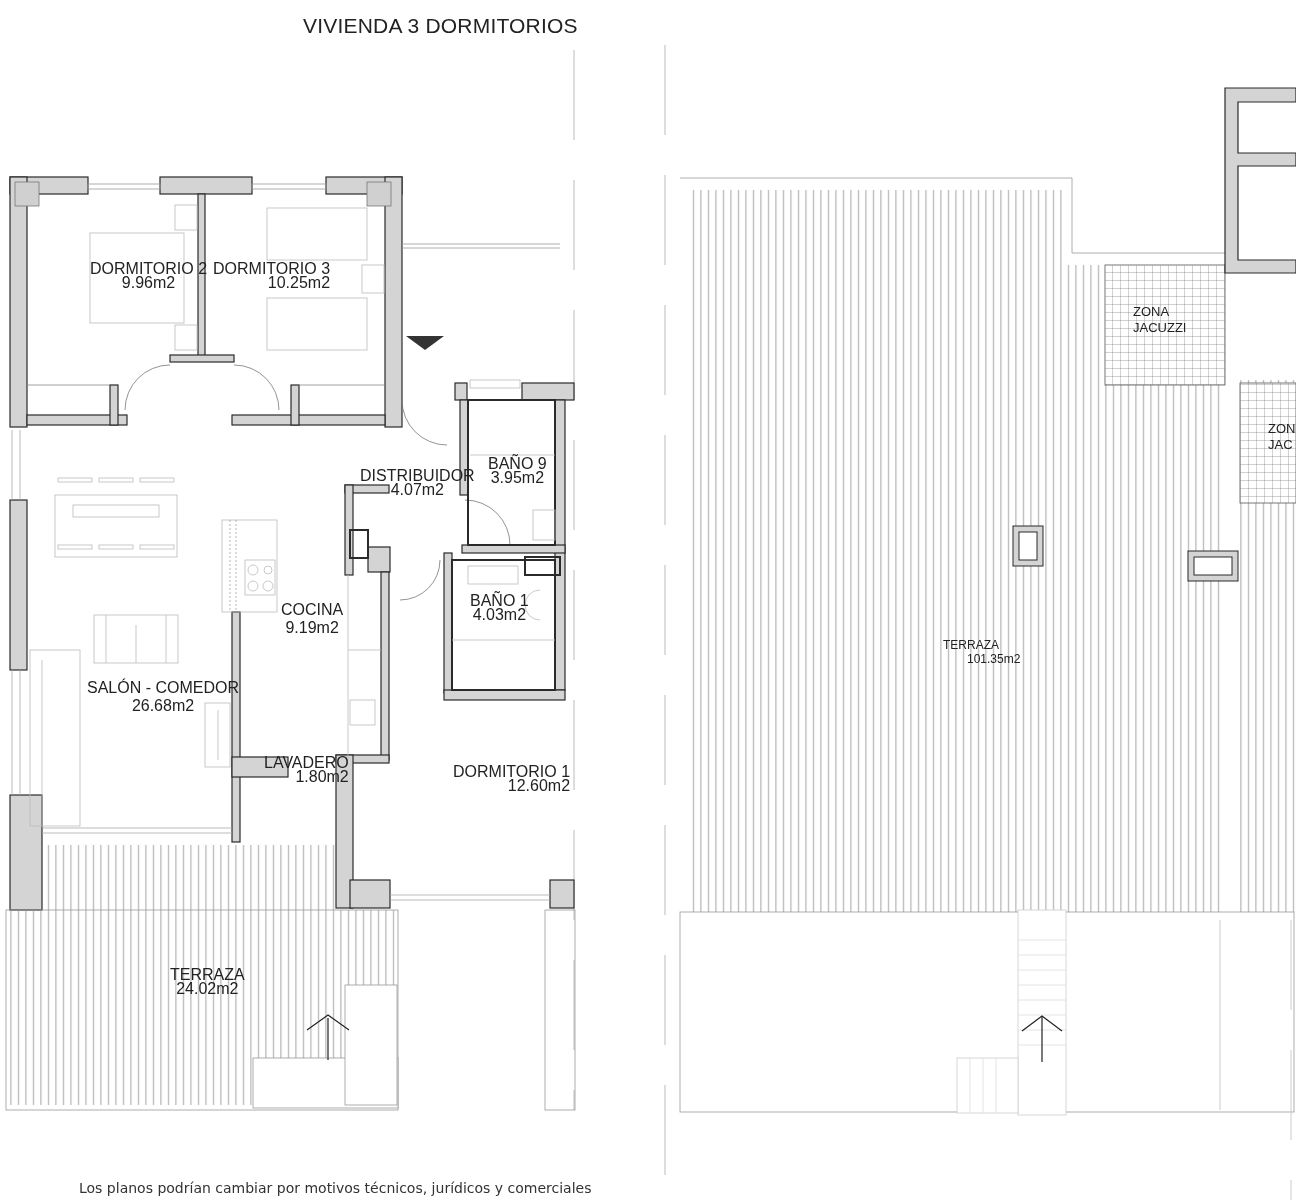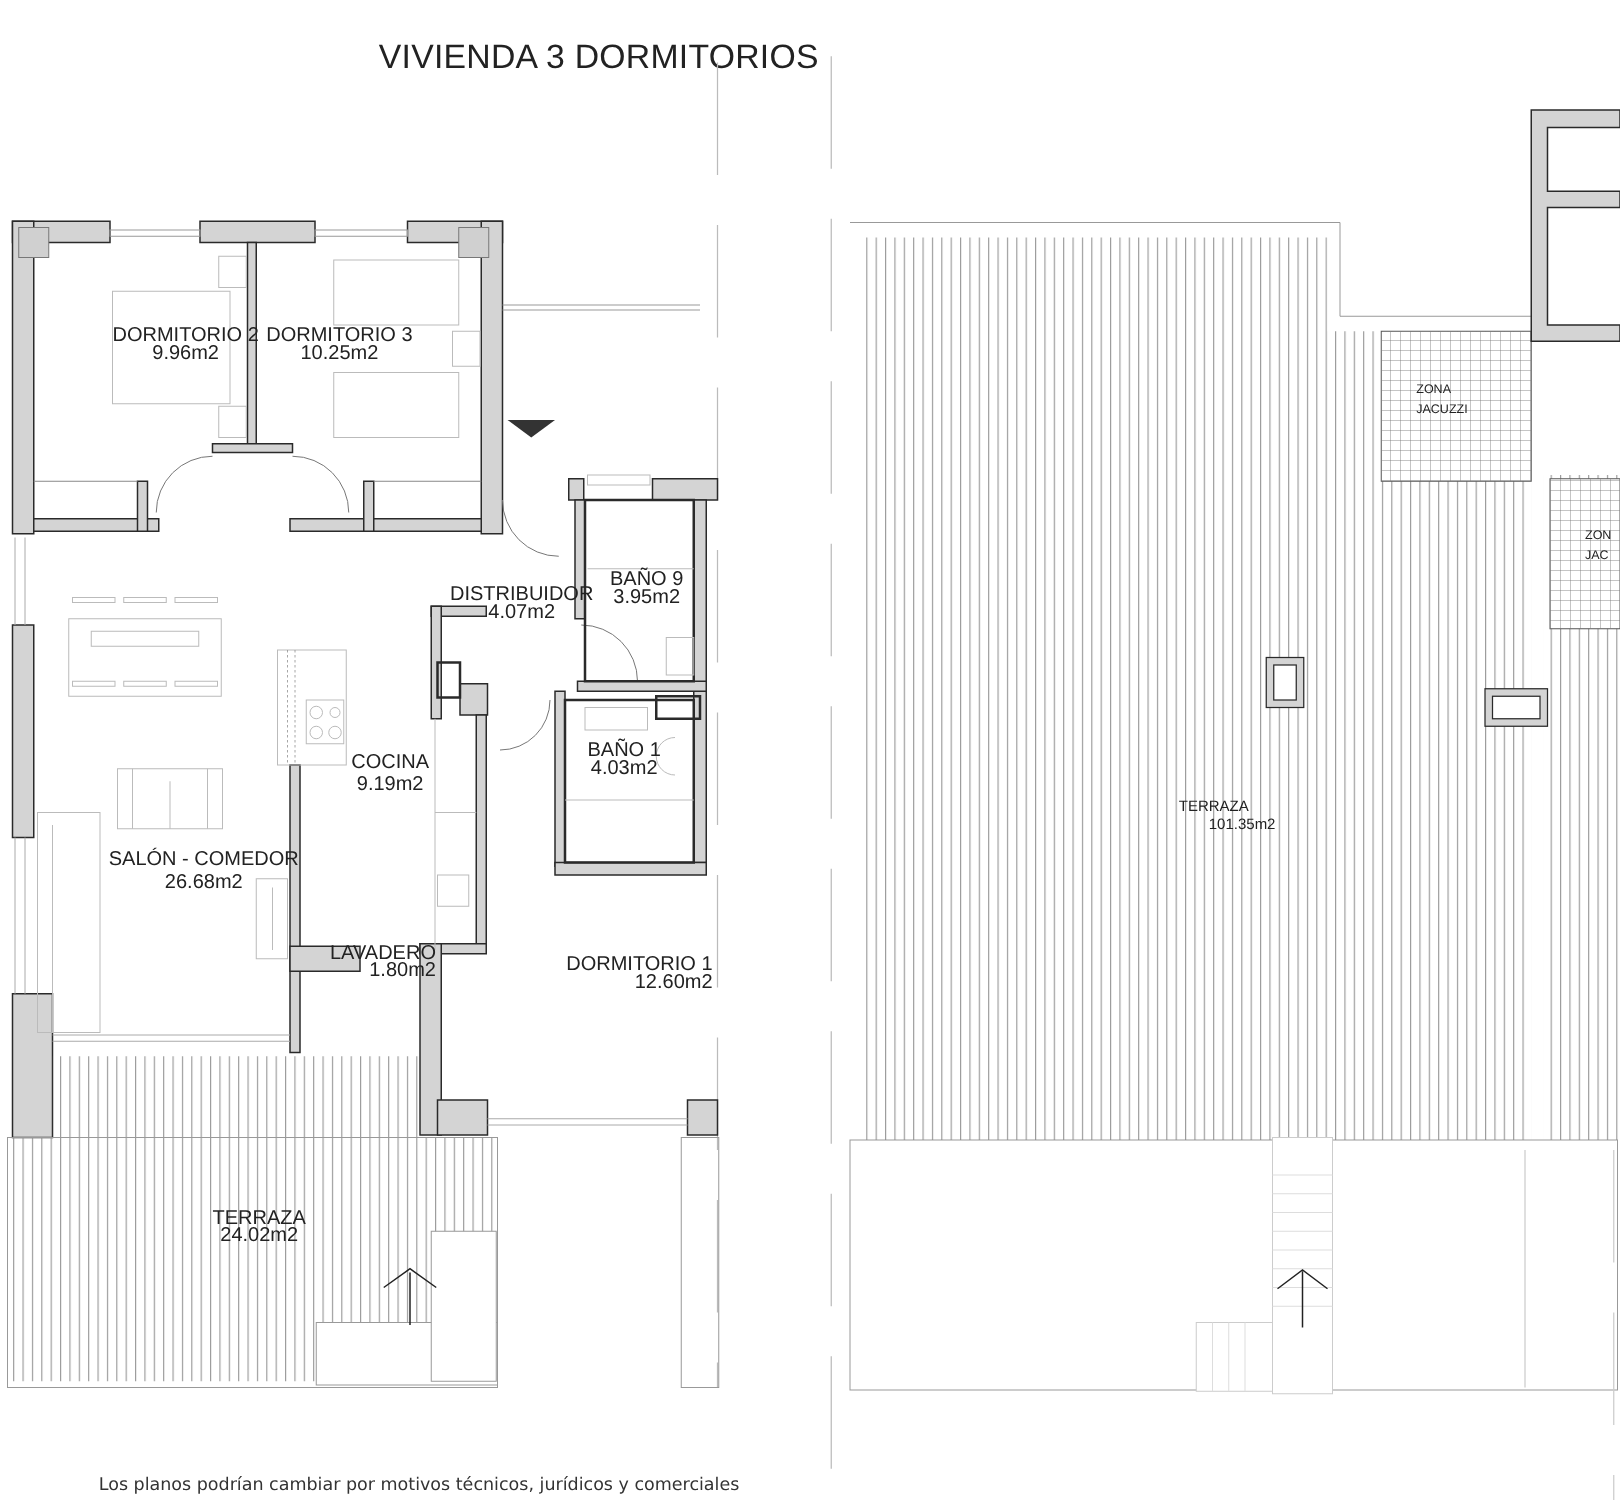--- a/index.html
+++ b/index.html
@@ -1,22 +1,22 @@
 <!DOCTYPE html>
 <html><head>
 <meta charset="utf-8">
 <style>
   html, body { margin: 0; padding: 0; background: #ffffff; }
   body { width: 1296px; height: 1200px; position: relative; overflow: hidden;
          font-family: "Liberation Sans", sans-serif; color: #222; }
-  .title { position: absolute; left: 303px; top: 30px; font-size: 27px; color: #222; letter-spacing: 0.2px; }
+  .title { position: absolute; left: 303px; top: 14px; font-size: 21px; color: #222; letter-spacing: 0.2px; }
   .disclaimer { position: absolute; left: 79px; top: 1180px; font-size: 14px; color: #333; font-family: "DejaVu Sans", sans-serif; }
   svg.plan { position: absolute; left: 0; top: 0; }
   .lbl { position: absolute; font-size: 16px; line-height: 14px; color: #222; text-align: center; white-space: nowrap; }
-  .lbl.small { font-size: 10px; line-height: 16px; text-align: left; }
+  .lbl.small { font-size: 13px; line-height: 16px; text-align: left; }
   .lbl span { display: block; }
 </style>
 </head>
 <body>
 
 <div class="title">VIVIENDA 3 DORMITORIOS</div>
 
 <svg class="plan" width="1296" height="1200" viewBox="0 0 1296 1200" xmlns="http://www.w3.org/2000/svg">
   <defs>
     <pattern id="deck" width="7.5" height="10" patternUnits="userSpaceOnUse">
@@ -243,21 +243,21 @@
     </g>
     <line x1="1220" y1="920" x2="1220" y2="1110" stroke="#ccc" stroke-width="1"></line>
     <line x1="1291" y1="920" x2="1291" y2="1200" stroke="#ccc" stroke-width="1" stroke-dasharray="90 40"></line>
   </g>
 </svg>
 
 <div class="lbl" style="left:90px;top:262px;">
   <span>DORMITORIO 2</span>
   <span>9.96m2</span>
 </div>
-<div class="lbl" style="left:213px;top:262px;">
+<div class="lbl" style="left:213px;top:262px;text-align:right;">
   <span>DORMITORIO 3</span>
   <span>10.25m2</span>
 </div>
 <div class="lbl" style="left:360px;top:457px;margin-top:12px;">
   <span>DISTRIBUIDOR</span>
   <span>4.07m2</span>
 </div>
 <div class="lbl" style="left:488px;top:457px;">
   <span>BAÑO 9</span>
   <span>3.95m2</span>

